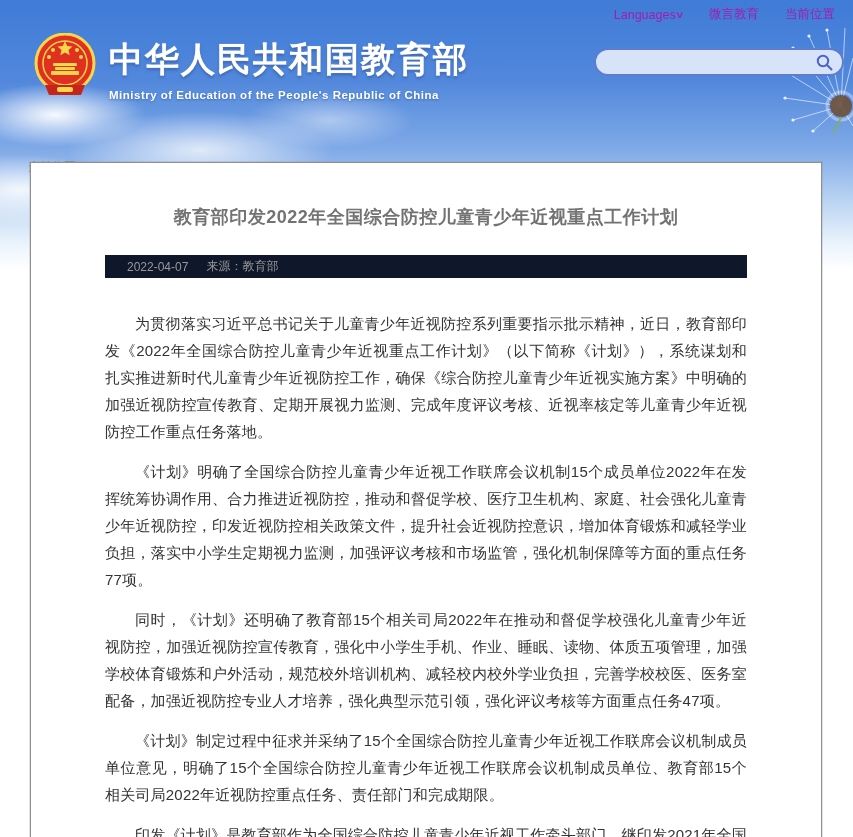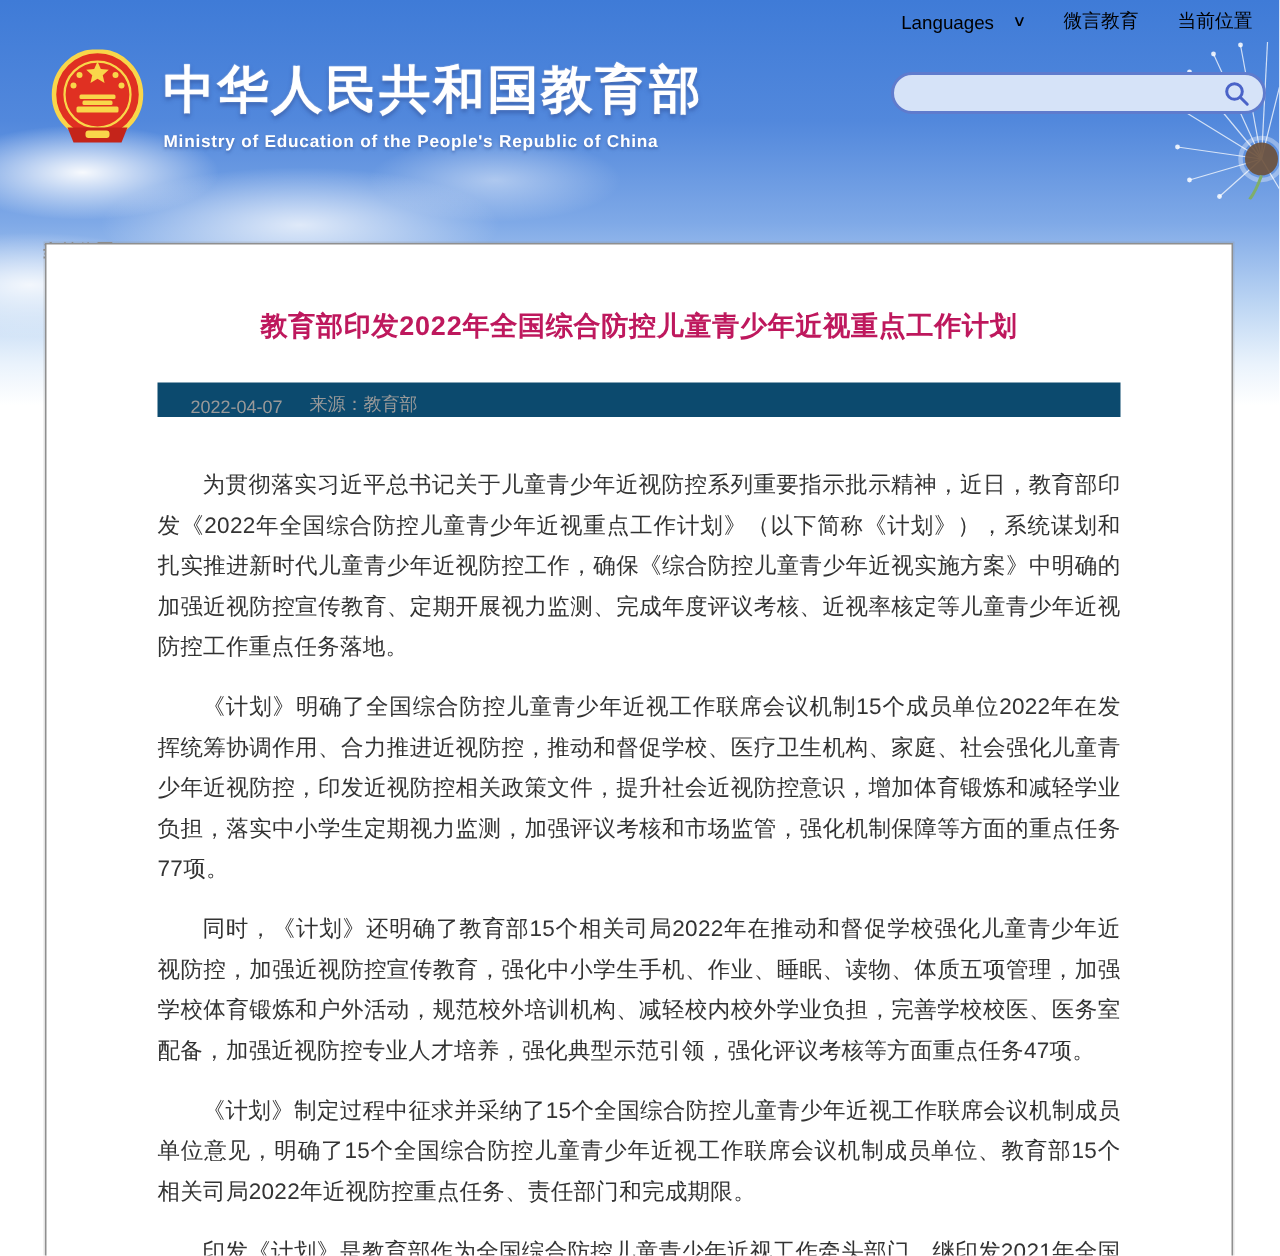--- a/index.html
+++ b/index.html
@@ -23,21 +23,21 @@
       radial-gradient(ellipse 120px 40px at 330px 120px, rgba(255,255,255,.45), rgba(255,255,255,0) 70%),
       linear-gradient(180deg, #3f7bd7 0%, #5288dc 30%, #7fa9e7 55%, #bcd5f3 75%, #eaf3fc 90%, #ffffff 100%);
   }
 
   
   .topbar {
     position: absolute; top: 6px; right: 18px;
     display: flex; align-items: center; gap: 26px;
     color: #ffffff; font-size: 12.5px;
   }
-  .topbar a { color: #000000; text-decoration: none; cursor: pointer; display: inline-flex; align-items: center; gap: 13px; }
+  .topbar a { color: #a21caf; text-decoration: none; cursor: pointer; display: inline-flex; align-items: center; gap: 0; }
   .chevron { font-size: 10px; transform: scaleX(1.3); display: inline-block; }
 
   
   .masthead { position: absolute; top: 33px; left: 33px; display: flex; align-items: flex-start; }
   .emblem { width: 64px; height: 66px; flex: 0 0 auto; }
   .site-names { margin-left: 12px; padding-top: 4px; }
   .site-zh {
     font-size: 34px; font-weight: bold; letter-spacing: 2px;
     color: #ffffff;
     text-shadow: 0 2px 3px rgba(40,70,140,.55), 0 0 1px rgba(255,255,255,.8);
@@ -80,28 +80,28 @@
   .card {
     position: absolute; top: 162px; left: 30px;
     width: 792px; height: 700px;
     background: #ffffff;
     border: 1px solid #8f8f8f;
     box-shadow: 0 0 0 1px rgba(143,143,143,.25);
   }
   .article-title {
     margin-top: 42px;
     text-align: center;
-    font-size: 18px; font-weight: bold; color: #be185d;
+    font-size: 18px; font-weight: bold; color: #737373;
     letter-spacing: .5px;
   }
   .meta-bar {
     width: 642px; height: 23px;
     margin: 26px auto 0;
-    background: #0c4a6e;
-    display: flex; align-items: flex-end;
+    background: #0f172a;
+    display: flex; align-items: center;
     padding-left: 22px;
     font-size: 12px; color: #999999; gap: 18px;
   }
   .article-body {
     width: 642px; margin: 32px auto 0;
   }
   .article-body p {
     font-size: 15px; line-height: 27px; color: #333333;
     text-align: justify; text-indent: 2em;
     margin-bottom: 13px;

